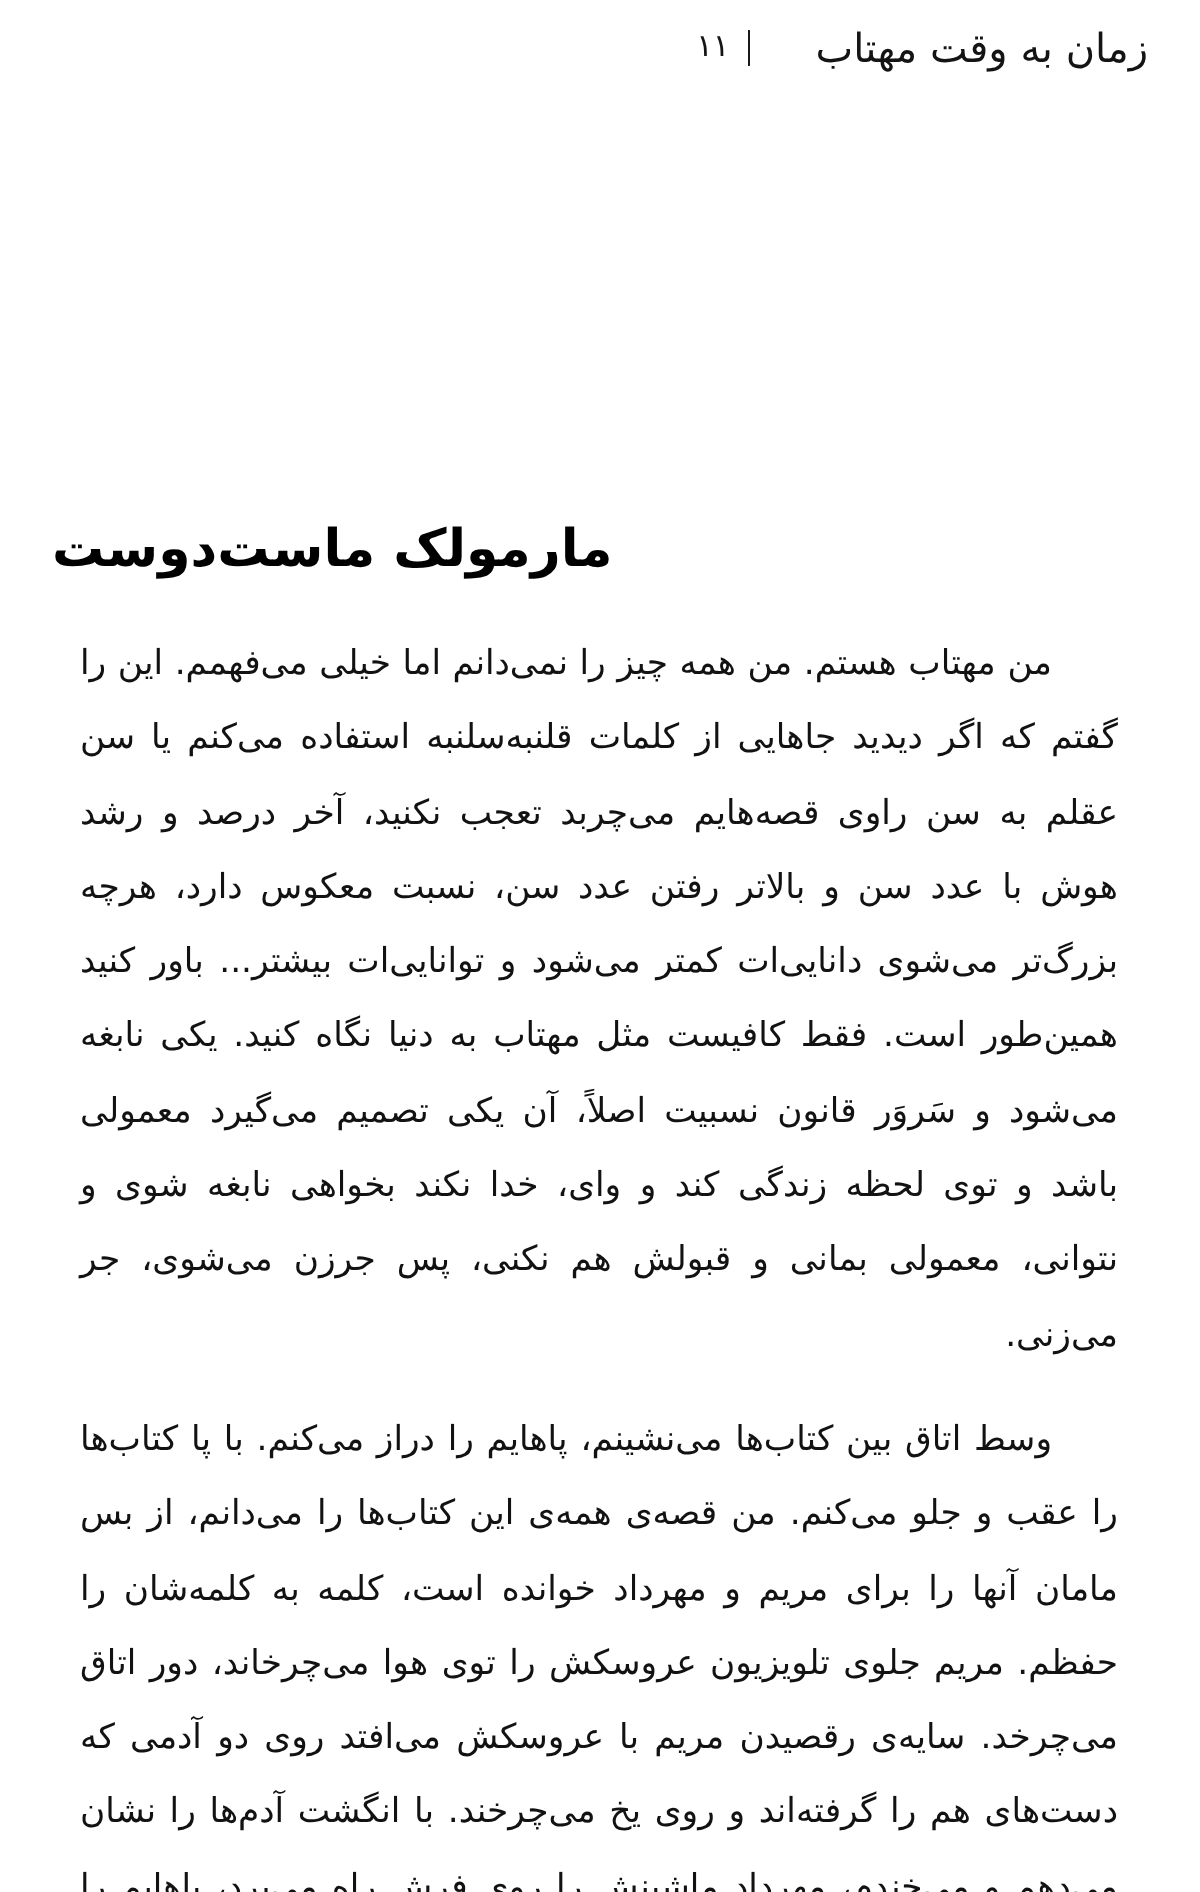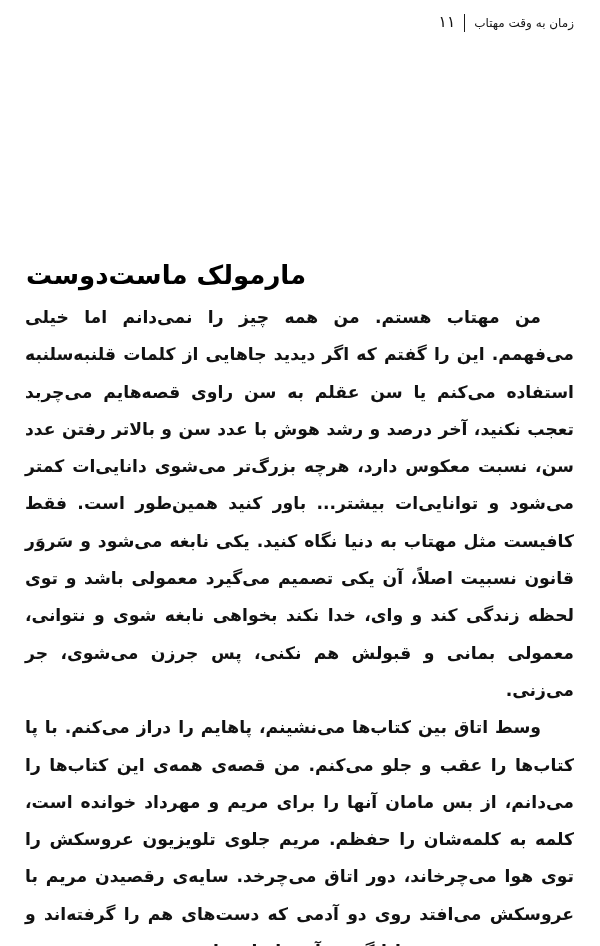--- a/index.html
+++ b/index.html
@@ -32,24 +32,25 @@
     top: 14px;
     right: 26px;
     display: flex;
     flex-direction: row;
     align-items: center;
     gap: 9px;
     direction: rtl;
     white-space: nowrap;
   }
   .running-head .book-title {
-    font-size: 12px;
+    font-size: 20px;
     line-height: 1;
     color: #141414;
     letter-spacing: 0;
+    margin-left: 24px;
   }
   .running-head .rule {
     display: inline-block;
     width: 1px;
     height: 18px;
     background: #1a1a1a;
     flex: 0 0 auto;
   }
   .running-head .folio {
     font-size: 15.5px;
@@ -78,27 +79,26 @@
     right: 26px;
     left: 25px;
     text-align: justify;
     text-align-last: right;
     font-size: 17.2px;
     line-height: 37.3px;
     color: #121212;
     direction: rtl;
   }
   .body-text p {
-    margin: 0;
+    margin: 15px;
     padding: 0;
     text-indent: 33px;
     text-align: justify;
     text-align-last: right;
     word-spacing: 0.2px;
-    font-weight: bold;
   }
 </style>
 </head>
 <body>
 
 <div class="page">
 
   <div class="running-head">
     <span class="book-title">زمان به وقت مهتاب</span>
     <span class="rule"></span>

